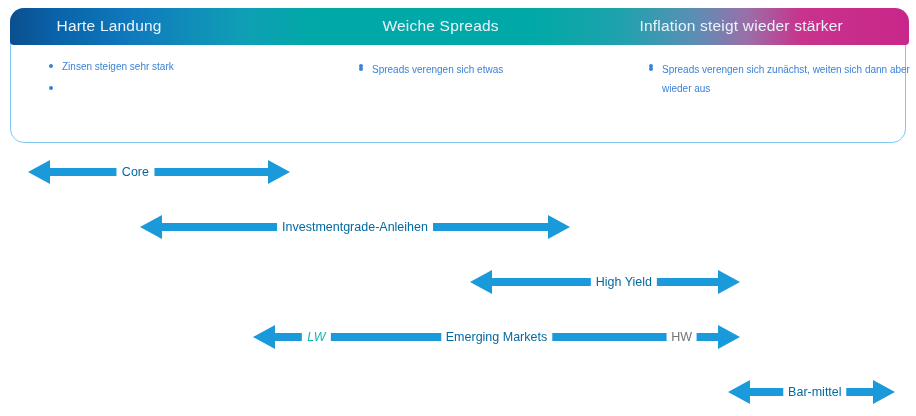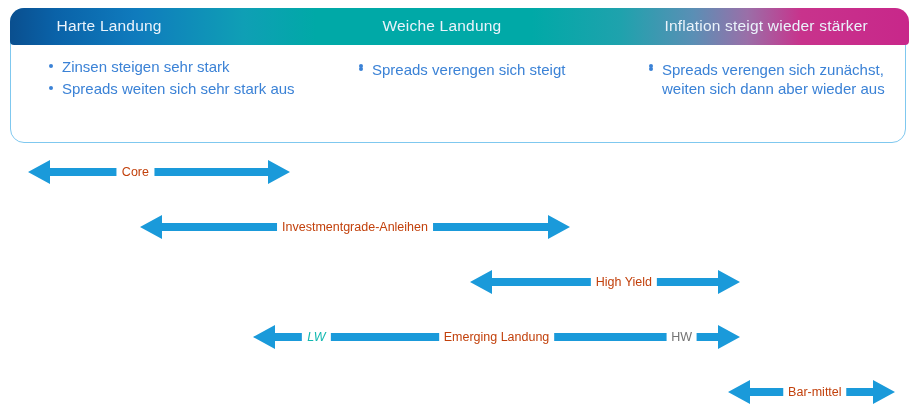--- a/index.html
+++ b/index.html
@@ -45,27 +45,27 @@
     position:absolute;
     top:0; height:37px;
     display:flex; align-items:center;
     color:#eaf3fb;
     font-size:15.5px;
     letter-spacing:.2px;
     white-space:nowrap;
   }
   #hdr-c1{ left:47px; }
   #hdr-c2{ left:373px; }
-  #hdr-c3{ left:655px; }
+  #hdr-c3{ left:630px; }
 
   .bullet-col{
     position:absolute;
     top:48px;
     color:#3b82d6;
-    font-size:15px;
+    font-size:10px;
     line-height:19px;
   }
   #col1{ left:38px; width:300px; }
   #col2{ left:348px; width:300px; }
   #col3{ left:638px; width:265px; }
 
   .bullet-row{
     position:relative;
     padding-left:13px;
     margin-bottom:3px;
@@ -93,56 +93,55 @@
     left:0; top:0;
     width:100%; height:34px;
   }
   .arrow-label{
     position:absolute;
     top:50%;
     transform:translate(-50%,-50%);
     background:#ffffff;
     padding:0 5px;
     font-size:12.5px;
-    color:#c2410c;
+    color:#0369a1;
     white-space:nowrap;
     line-height:14px;
   }
   .lbl-lw{ color:#12b8b0;font-style:italic; }
   .lbl-hw{ color:#737373; }
 </style>
 </head>
 <body>
 
 <div id="scenario-card">
 
   <div id="scenario-header">
     <div class="hdr-cell" id="hdr-c1">Harte Landung</div>
-    <div class="hdr-cell" id="hdr-c2">Weiche Landung</div>
+    <div class="hdr-cell" id="hdr-c2">Weiche Spreads</div>
     <div class="hdr-cell" id="hdr-c3">Inflation steigt wieder stärker</div>
   </div>
 
   <div class="bullet-col" id="col1">
     <div class="bullet-row">
       <span class="bullet-dot"></span>
       <span>Zinsen steigen sehr stark</span>
     </div>
     <div class="bullet-row">
       <span class="bullet-dot"></span>
-      <span>Spreads weiten sich sehr stark aus</span>
     </div>
   </div>
 
   <div class="bullet-col" id="col2">
     <div class="bullet-row">
       <span class="bullet-dot"></span>
     </div>
     <div class="bullet-row">
       <span class="bullet-dot"></span>
-      <span>Spreads verengen sich steigt</span>
+      <span>Spreads verengen sich etwas</span>
     </div>
   </div>
 
   <div class="bullet-col" id="col3">
     <div class="bullet-row">
       <span class="bullet-dot"></span>
     </div>
     <div class="bullet-row">
       <span class="bullet-dot"></span>
       <span>Spreads verengen sich zunächst, weiten sich dann aber wieder aus</span>
@@ -171,21 +170,21 @@
       <polygon points="0,17 22,5 22,13 248,13 248,5 270,17 248,29 248,21 22,21 22,29" fill="#1a9ada"></polygon>
     </svg>
     <span class="arrow-label" style="left:57%;"><span>High Yield</span></span>
   </div>
 
   <div class="arrow-row" id="row-em" style="left:253px; top:177px; width:487px;">
     <svg class="arrow-shape" viewBox="0 0 487 34" preserveAspectRatio="none">
       <polygon points="0,17 22,5 22,13 465,13 465,5 487,17 465,29 465,21 22,21 22,29" fill="#1a9ada"></polygon>
     </svg>
     <span class="arrow-label lbl-lw" style="left:13%;"><span>LW</span></span>
-    <span class="arrow-label" style="left:50%;"><span>Emerging Landung</span></span>
+    <span class="arrow-label" style="left:50%;"><span>Emerging Markets</span></span>
     <span class="arrow-label lbl-hw" style="left:88%;"><span>HW</span></span>
   </div>
 
   <div class="arrow-row" id="row-bar" style="left:728px; top:232px; width:167px;">
     <svg class="arrow-shape" viewBox="0 0 167 34" preserveAspectRatio="none">
       <polygon points="0,17 22,5 22,13 145,13 145,5 167,17 145,29 145,21 22,21 22,29" fill="#1a9ada"></polygon>
     </svg>
     <span class="arrow-label" style="left:52%;"><span>Bar-mittel</span></span>
   </div>
 

